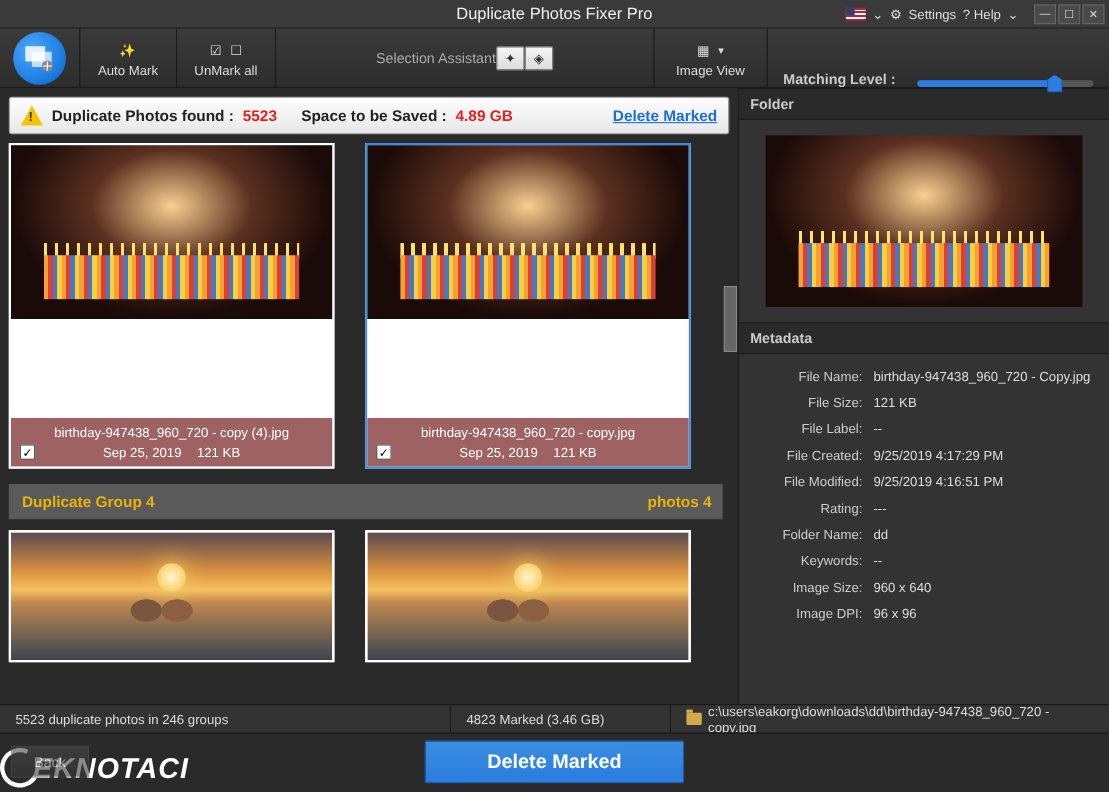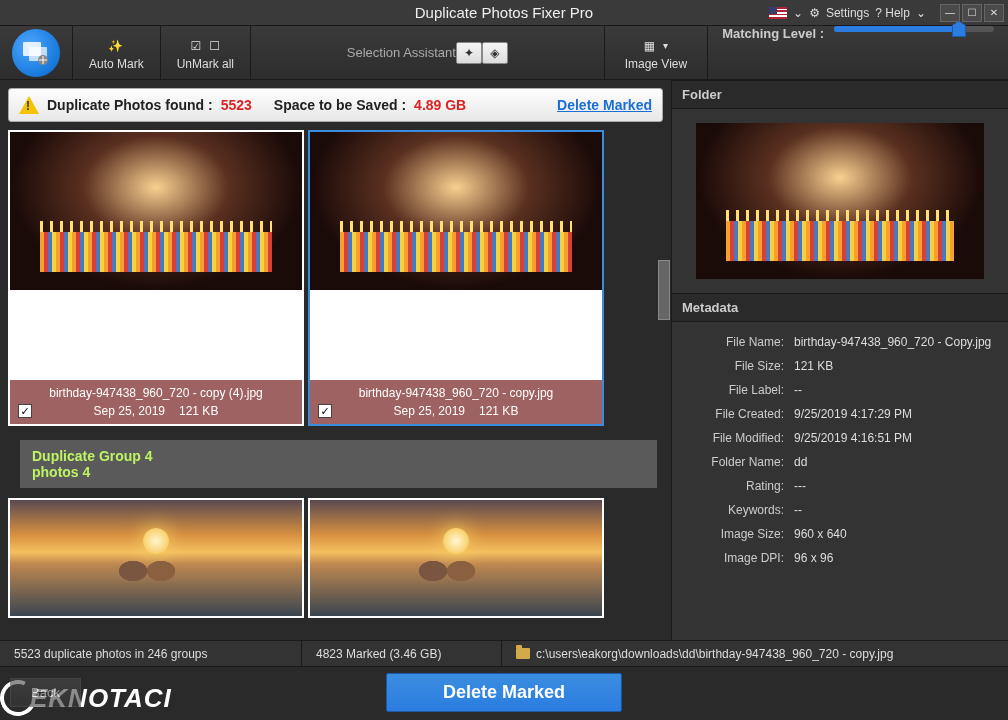--- a/index.html
+++ b/index.html
@@ -16,56 +16,56 @@
 .win-btn { width: 20px; height: 18px; background: #4a4a4a; border: 1px solid #666; display: flex; align-items: center; justify-content: center; font-size: 10px; color: #ddd; cursor: pointer; }
 
 
 .toolbar { height: 54px; background: linear-gradient(#3a3a3a, #2d2d2d); border-bottom: 1px solid #1a1a1a; display: flex; align-items: stretch; }
 .logo { width: 72px; display: flex; align-items: center; justify-content: center; }
 .logo-circle { width: 48px; height: 48px; border-radius: 50%; background: radial-gradient(circle at 35% 35%, #4da6ff, #0066cc); display: flex; align-items: center; justify-content: center; position: relative; }
 .tb-item { border-left: 1px solid #1a1a1a; display: flex; flex-direction: column; align-items: center; justify-content: center; padding: 0 16px; font-size: 12px; color: #ddd; cursor: pointer; }
 .tb-item .icrow { height: 22px; display: flex; align-items: center; gap: 8px; }
 .tb-spacer { flex: 1; border-left: 1px solid #1a1a1a; display: flex; align-items: center; justify-content: center; }
 .sq-btn { width: 26px; height: 22px; background: linear-gradient(#f5f5f5,#ddd); border: 1px solid #888; border-radius: 2px; display: flex; align-items: center; justify-content: center; font-size: 12px; color: #333; }
-.tb-right { border-left: 1px solid #1a1a1a; display: flex; align-items: flex-start; padding: 0 14px; gap: 10px; font-size: 13px; font-weight: bold; }
+.tb-right { border-left: 1px solid #1a1a1a; display: flex; align-items: flex-end; padding: 0 14px; gap: 20px; font-size: 13px; font-weight: bold; }
 .slider { position: relative; width: 160px; height: 6px; background: #555; border-radius: 3px; }
 .slider-fill { position: absolute; height: 100%; background: #2b7de1; border-radius: 3px; width: 78%; }
 .slider-thumb { position: absolute; top: -5px; left: 78%; width: 14px; height: 16px; background: #2b7de1; border: 1px solid #1a5aa8; transform: translateX(-50%); clip-path: polygon(50% 0, 100% 30%, 100% 100%, 0 100%, 0 30%); }
 
 
 .main { display: flex; height: 560px; }
 .left { width: 672px; display: flex; flex-direction: column; border-right: 1px solid #1a1a1a; }
 .right { flex: 1; display: flex; flex-direction: column; background: #333; }
 
 
 .infobar { margin: 8px; height: 34px; background: linear-gradient(#fdfdfd,#e8e8e8); border: 1px solid #aaa; border-radius: 3px; display: flex; align-items: center; padding: 0 10px; font-size: 14px; color: #222; font-weight: bold; gap: 8px; }
 .warn-ic { width: 0; height: 0; border-left: 10px solid transparent; border-right: 10px solid transparent; border-bottom: 18px solid #f5c400; position: relative; }
 .warn-ic::after { content:"!"; position:absolute; left:-3px; top:3px; color:#333; font-size:12px; font-weight:bold; }
 .red { color: #d22; }
 .link { color: #1a6fd6; text-decoration: underline; margin-left: auto; cursor: pointer; }
 
 
 .gallery { flex: 1; overflow: hidden; position: relative; padding: 0 8px; }
 .scrollbar { position: absolute; right: 0; top: 0; width: 14px; height: 100%; background: #2a2a2a; }
 .sb-thumb { position: absolute; right: 1px; width: 12px; background: #666; border: 1px solid #888; }
-.row { display: flex; gap: 4px; }
+.row { display: flex; gap: 28px; }
 .card { width: 296px; background: #fff; border: 2px solid #fff; display: flex; flex-direction: column; }
 .card.selected { border: 2px solid #3a8dde; }
 .thumb { height: 158px; background: #111; background-size: cover; background-position: center; }
 .cake { background: radial-gradient(ellipse at 50% 35%, #f8d090 0%, #5a3020 35%, #1a0a08 70%); position: relative; overflow: hidden; }
 .cake::after { content:""; position:absolute; bottom:18px; left:30px; right:30px; height:40px; background: repeating-linear-gradient(90deg, #f5a030 0 4px, #d84038 4px 8px, #4878c0 8px 12px, #f5d040 12px 16px); filter: blur(0.5px); }
 .cake::before { content:""; position:absolute; bottom:55px; left:30px; right:30px; height:14px; background: repeating-linear-gradient(90deg, #ffe070 0 3px, transparent 3px 10px); }
 .whiteblock { height: 90px; background: #fff; }
 .caption { background: #9e6262; color: #fff; padding: 6px 8px; }
 .caption .fname { font-size: 12px; text-align: center; }
 .caption .meta { font-size: 12px; text-align: center; margin-top: 4px; display: flex; align-items: center; justify-content: center; gap: 14px; }
 .capwrap { position: relative; }
 .chk2 { margin-left: 2px; width: 14px; height: 14px; background: #fff; border: 1px solid #444; display: inline-flex; align-items: center; justify-content: center; font-size: 11px; color: #000; }
 
-.group-hdr { margin: 14px 4px 10px 12px; background: #5a5a5a; padding: 8px 12px; display: flex; justify-content: space-between; font-size: 14px; font-weight: bold; color: #bef264; flex-direction: column; }
+.group-hdr { margin: 14px 4px 10px 0; background: #5a5a5a; padding: 8px 12px; display: flex; justify-content: space-between; font-size: 14px; font-weight: bold; color: #eab308; }
 
 .sunset { background: linear-gradient(to bottom, #5a4a50 0%, #d89040 30%, #f5c060 45%, #c08850 55%, #3a4550 100%); position: relative; overflow: hidden; }
 .sunset::before { content:""; position:absolute; top:28px; left:50%; width:26px; height:26px; border-radius:50%; background: radial-gradient(circle, #fff5d0, #f5c040); transform: translateX(-50%); box-shadow: 0 0 20px #f5d060; }
 .sunset::after { content:""; position:absolute; bottom:10px; left:35%; width:70px; height:50px; background: radial-gradient(ellipse at 30% 30%, #7a5540 20%, transparent 21%), radial-gradient(ellipse at 70% 30%, #8a6040 20%, transparent 21%); }
 
 
 .panel-hdr { background: #2a2a2a; padding: 6px 10px; font-size: 13px; font-weight: bold; border-bottom: 1px solid #1a1a1a; border-top: 1px solid #1a1a1a; }
 .preview-box { padding: 14px 24px; }
 .preview-img { width: 100%; height: 156px; }
 .meta-table { padding: 8px 12px; font-size: 12px; }
@@ -232,45 +232,45 @@
         </div>
         <div class="meta-row">
           <div class="meta-k">File Created:</div>
           <div class="meta-v">9/25/2019 4:17:29 PM</div>
         </div>
         <div class="meta-row">
           <div class="meta-k">File Modified:</div>
           <div class="meta-v">9/25/2019 4:16:51 PM</div>
         </div>
         <div class="meta-row">
+          <div class="meta-k">Rating:</div>
+          <div class="meta-v">---</div>
+        </div>
+        <div class="meta-row">
           <div class="meta-k">Folder Name:</div>
           <div class="meta-v">dd</div>
         </div>
         <div class="meta-row">
-          <div class="meta-k">Rating:</div>
-          <div class="meta-v">---</div>
-        </div>
-        <div class="meta-row">
           <div class="meta-k">Keywords:</div>
           <div class="meta-v">--</div>
         </div>
         <div class="meta-row">
           <div class="meta-k">Image Size:</div>
           <div class="meta-v">960 x 640</div>
         </div>
         <div class="meta-row">
           <div class="meta-k">Image DPI:</div>
           <div class="meta-v">96 x 96</div>
         </div>
       </div>
   </div>
 </div>
 
 <div class="status">
-  <div style="width:302px">
+  <div style="width:410px">
       <span>5523 duplicate photos in 246 groups</span>
     </div>
   <div style="width:200px">
       <span>4823 Marked (3.46 GB)</span>
     </div>
   <div style="flex:1;border-right:none">
     <span class="folder-ic"></span>
     <span>c:\users\eakorg\downloads\dd\birthday-947438_960_720 - copy.jpg</span>
   </div>
 </div>

